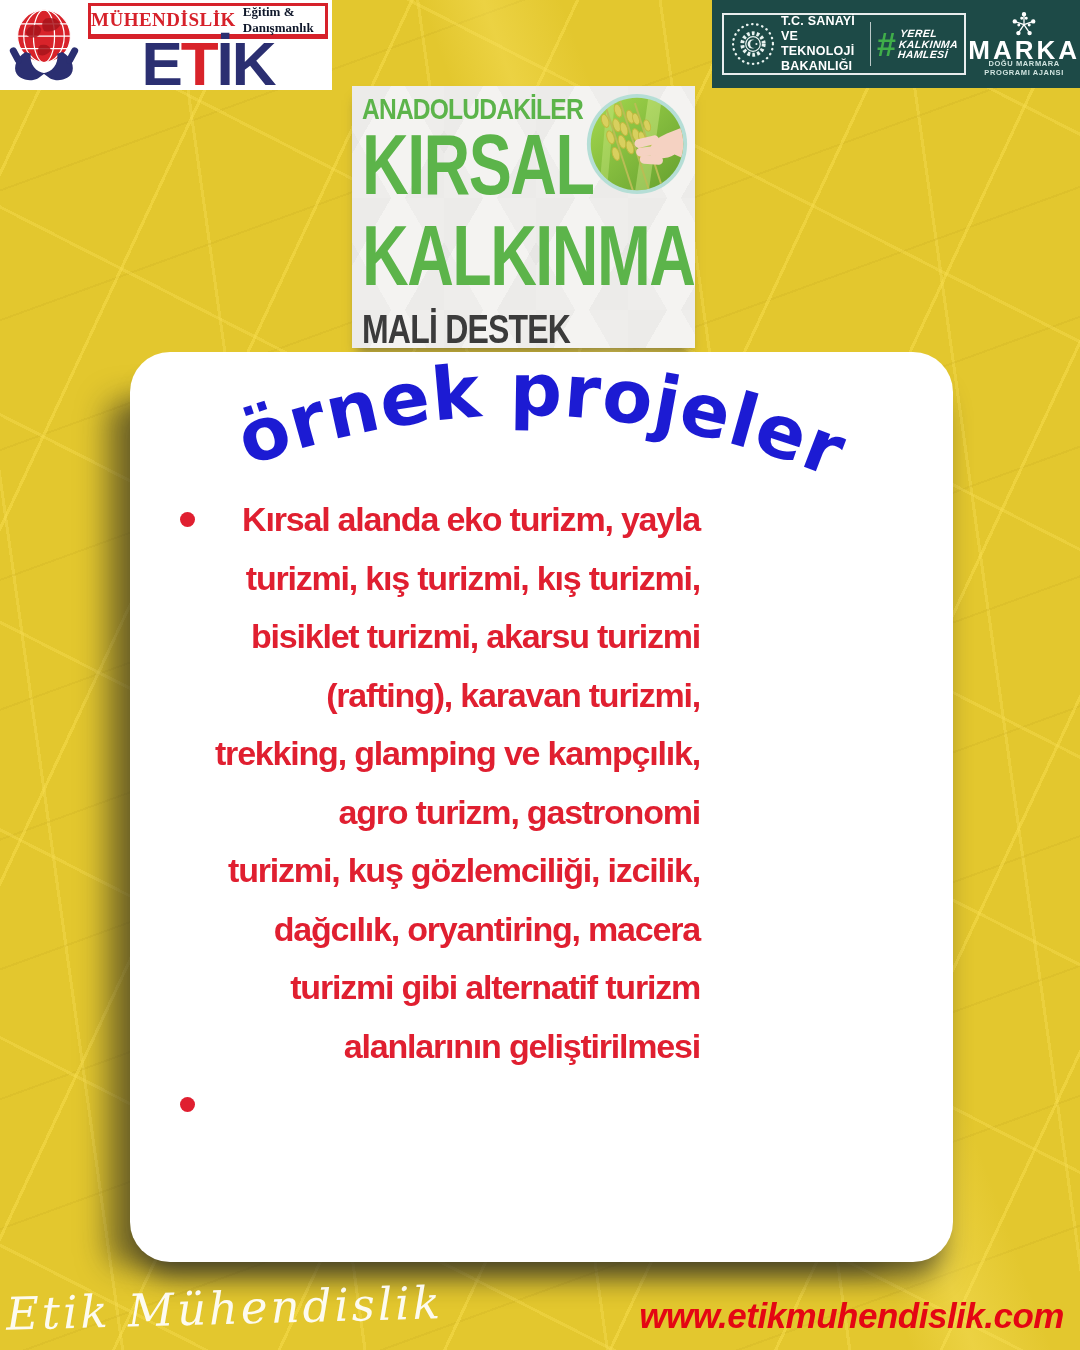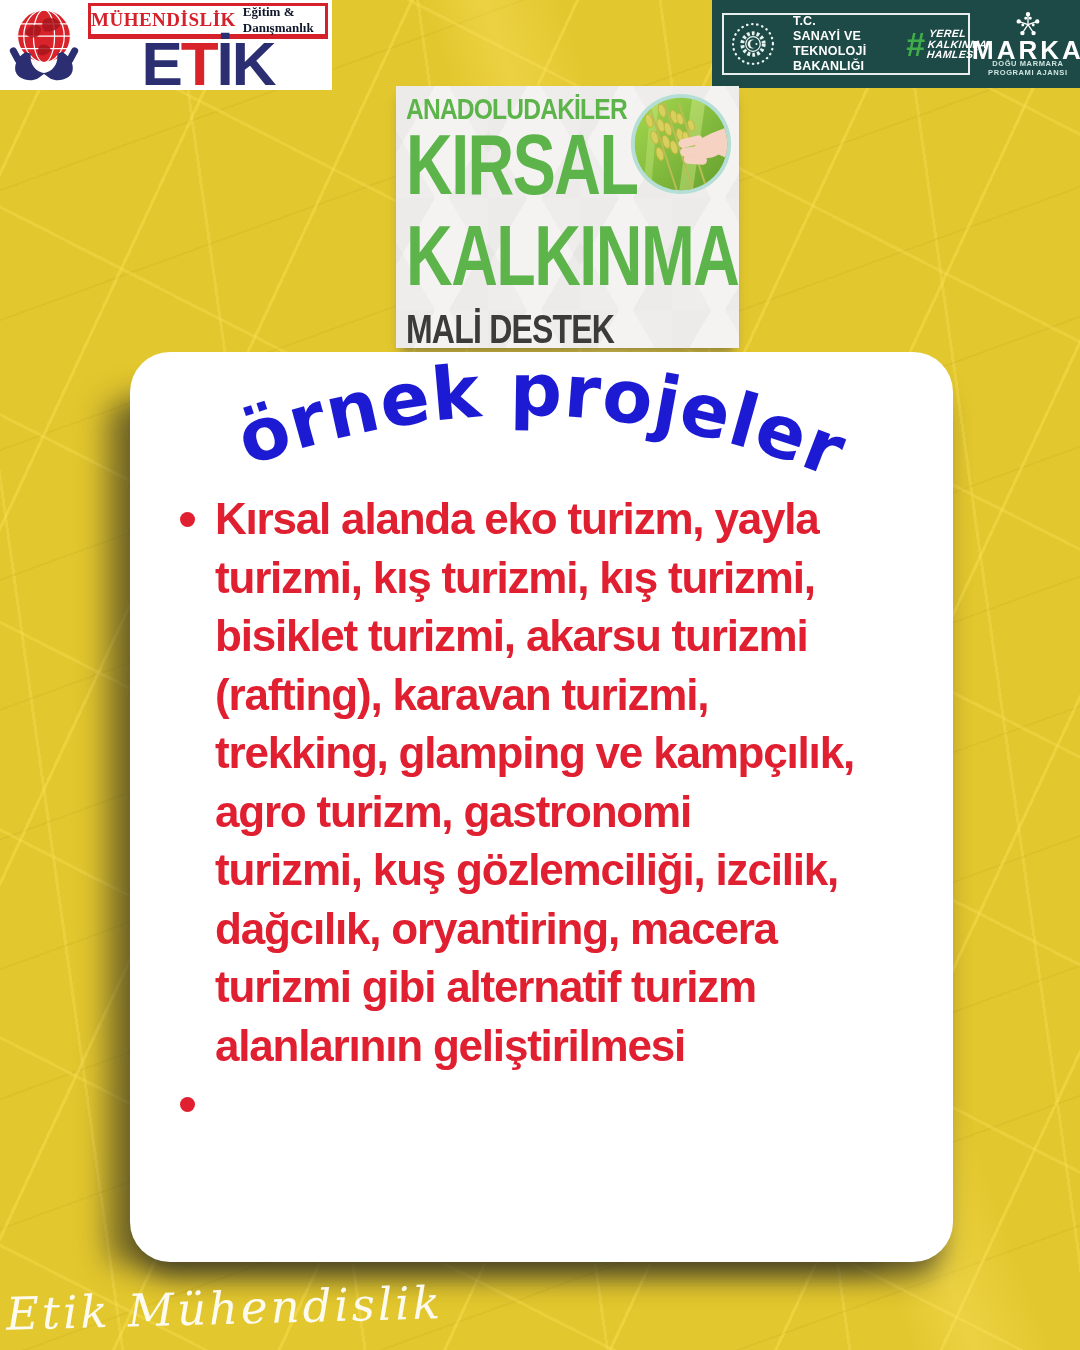--- a/index.html
+++ b/index.html
@@ -26,58 +26,58 @@
   .etik-strip .big{color:#d6212a;font-weight:bold;font-size:19px;letter-spacing:.5px;}
   .etik-strip .small{color:#0f172a;font-weight:bold;font-size:13px;}
   .etik-word{display:flex;align-items:flex-end;justify-content:center;
     font-weight:900;font-size:62px;line-height:54px;letter-spacing:-2px;margin-top:-2px;}
   .etik-word .navy{color:#2b2f71;} .etik-word .red{color:#d8232a;}
 
   
   .gov-banner{position:absolute;left:712px;top:0;width:368px;height:88px;background:#1d4a47;
     display:flex;align-items:center;color:#fff;}
   .gov-box{border:2px solid rgba(255,255,255,.9);margin-left:10px;height:62px;width:248px;
-    display:flex;align-items:center;padding:0 6px;box-sizing:border-box;gap:12px;}
+    display:flex;align-items:center;padding:0 6px;box-sizing:border-box;}
   .emblem{width:46px;height:46px;flex:0 0 46px;}
   .ministry-text{font-size:12.5px;font-weight:bold;line-height:15px;letter-spacing:.2px;margin-left:5px;white-space:pre-line;}
   .gov-divider{width:1px;height:44px;background:rgba(255,255,255,.7);margin:0 7px 0 9px;}
   .hash-block{display:flex;align-items:center;}
   .hash-sym{color:#3fae49;font-weight:900;font-size:34px;margin-right:3px;line-height:30px;}
   .hash-lines{font-size:10.5px;font-weight:bold;font-style:italic;line-height:10.5px;
     transform:skewX(-6deg);letter-spacing:.4px;white-space:pre-line;}
   .marka{flex:1;text-align:center;margin-left:2px;}
   .marka-star{width:26px;height:26px;margin:0 auto;}
   .marka-name{font-size:26px;font-weight:bold;letter-spacing:3px;line-height:18px;}
   .marka-sub{font-size:7.5px;font-weight:bold;color:#cfe3df;letter-spacing:.6px;line-height:9px;white-space:pre-line;}
 
   
   .program-banner{position:absolute;left:352px;top:86px;width:343px;height:262px;
     background-color:#f4f3f1;
     background-image:
       linear-gradient(120deg, rgba(0,0,0,.03) 25%, transparent 25% 75%, rgba(0,0,0,.03) 75%),
       linear-gradient(60deg, rgba(0,0,0,.025) 25%, transparent 25% 75%, rgba(0,0,0,.025) 75%);
     background-size:92px 112px;
     box-shadow:0 9px 11px -5px rgba(70,70,70,.6);
-    padding:6px 0 16px 10px;box-sizing:border-box;margin-left:44px;}
+    padding:6px 0 16px 10px;box-sizing:border-box;}
   .pb-kicker{color:#5cb44a;font-weight:bold;font-size:30px;transform:scaleX(.82);transform-origin:left;letter-spacing:-1px;}
   .pb-title{color:#5cb44a;font-weight:800;font-size:85px;line-height:77px;transform:scaleX(.76);transform-origin:left;letter-spacing:-2px;}
   .pb-title2{margin-top:14px;}
   .pb-sub{color:#3b3b3b;font-weight:bold;font-size:41px;transform:scaleX(.78);transform-origin:left;letter-spacing:-1px;margin-top:12px;}
   .wheat-circle{position:absolute;right:5px;top:5px;width:106px;height:106px;}
 
   
   .card{position:absolute;left:130px;top:352px;width:823px;height:910px;background:#fff;
     border-radius:40px;
     box-shadow:0 26px 28px -12px rgba(35,35,35,.7), -45px 26px 30px -22px rgba(35,35,35,.55);}
   .title-svg{position:absolute;left:28px;top:2px;width:764px;height:172px;}
   .bullets{position:absolute;left:50px;top:138px;right:30px;list-style:none;margin:0;padding:0;}
   .bullets li{display:flex;align-items:flex-start;}
   .dot{flex:0 0 15px;width:15px;height:15px;border-radius:50%;background:#e01f30;margin:22px 20px 0 0;}
-  .btext{color:#e01f30;font-weight:bold;font-size:44px;line-height:58.5px;
-    letter-spacing:-1.2px;white-space:pre-line;}
+  .btext{color:#e01f30;font-weight:bold;font-size:34px;line-height:58.5px;
+    letter-spacing:-1.2px;white-space:pre-line;text-align:right;}
 
   
   .script-brand{position:absolute;left:6px;top:1282px;color:rgba(255,255,255,.93);
     font-family:"DejaVu Serif", serif;font-style:italic;font-size:45px;letter-spacing:3px;
     transform:rotate(-1.5deg);}
   .site-url{position:absolute;right:16px;top:1296px;color:#e40613;font-weight:bold;
     font-style:italic;font-size:35px;letter-spacing:-.5px;text-decoration:none;}
 </style>
 </head>
 <body>
@@ -247,14 +247,15 @@
 turizmi gibi alternatif turizm
 alanlarının geliştirilmesi</span>
       </li>
       <li>
         <span class="dot"></span>
       </li>
     </ul>
   </div>
 
   <div class="script-brand">Etik Mühendislik</div>
+  <a class="site-url" href="#">www.etikmuhendislik.com</a>
 
 </div>
 
 </body></html>

